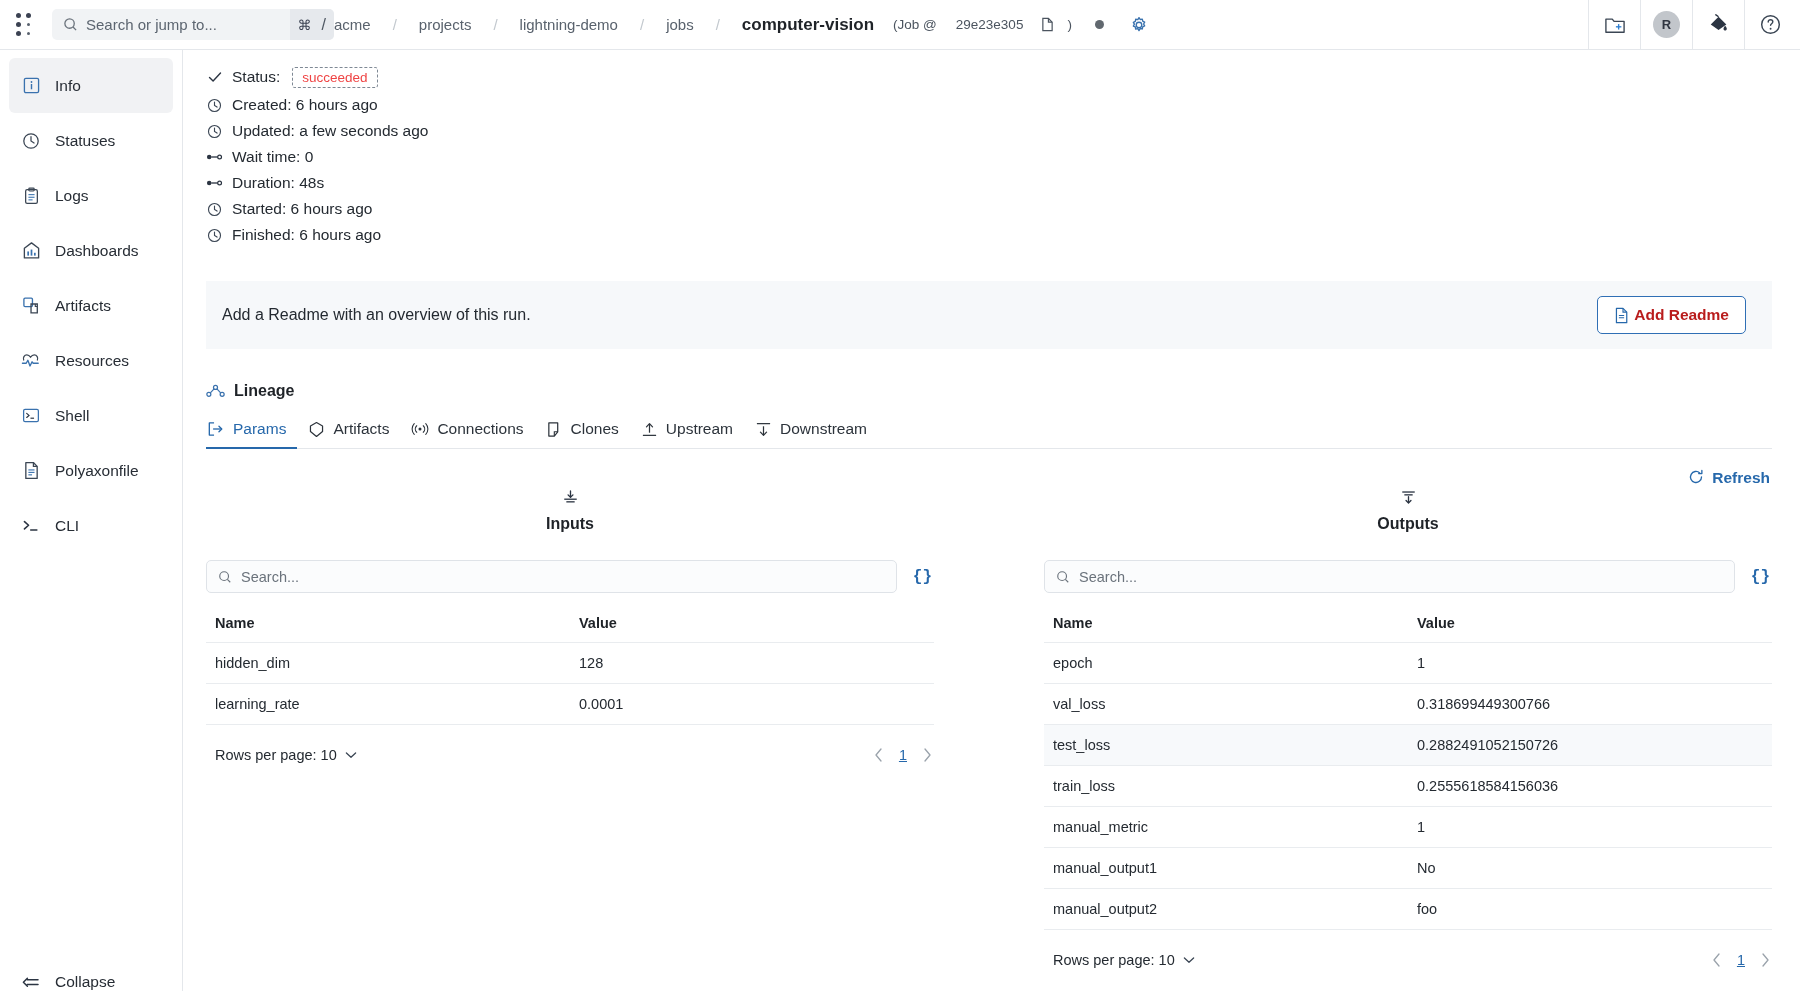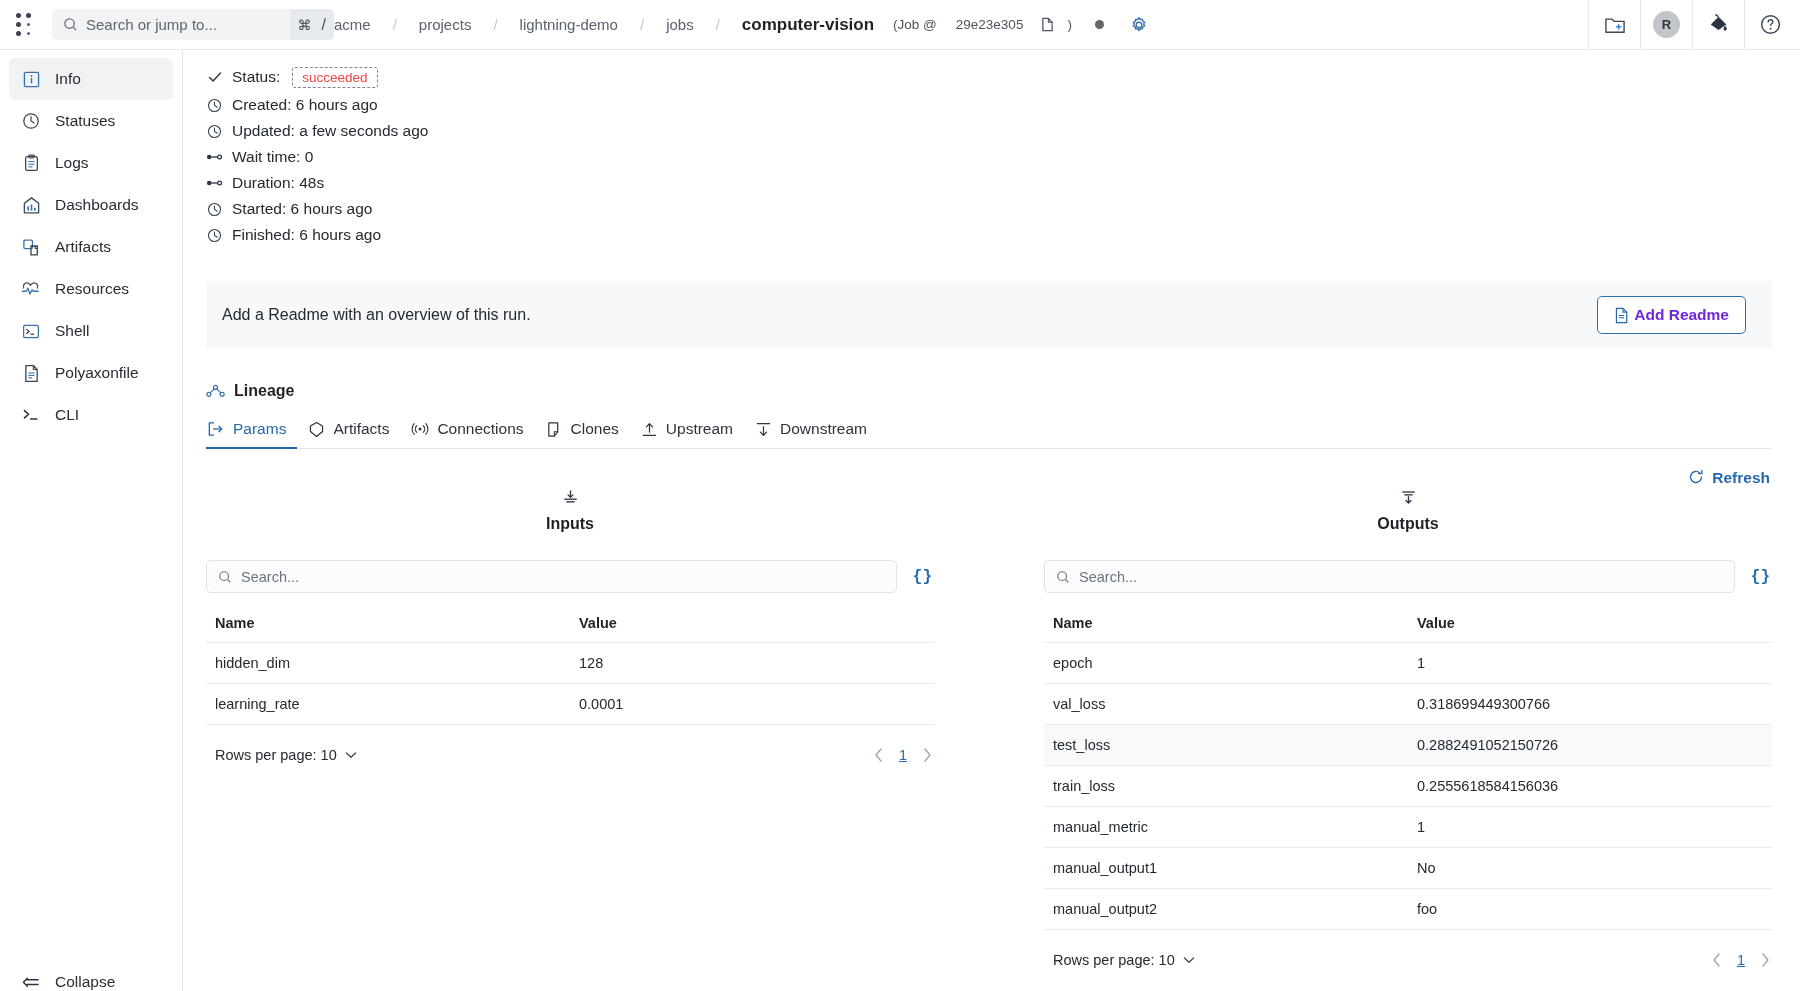--- a/index.html
+++ b/index.html
@@ -69,21 +69,21 @@
   .sidebar {
     width: 183px; min-width: 183px;
     border-right: 1px solid #e4e7eb;
     display: flex; flex-direction: column;
     background: #fff;
     padding-top: 8px;
   }
   .side-items { flex: 1; }
   .side-item {
     display: flex; align-items: center; gap: 14px;
-    height: 42px; margin: 0 9px;
+    height: 55px; margin: 0 9px;
     padding-left: 12px;
     border-radius: 6px;
     font-size: 15.5px; color: #272d35;
     cursor: pointer;
   }
   .side-item.active { background: #f1f2f4; }
   .side-ico { width: 20px; display: flex; align-items: center; justify-content: center; }
   .collapse-row {
     display: flex; align-items: flex-end; gap: 14px;
     height: 52px; padding-left: 21px; font-size: 15.5px; color: #272d35; cursor: pointer;
@@ -107,21 +107,21 @@
     margin-top: 33px;
     background: #f6f8fa;
     height: 68px;
     display: flex; align-items: center;
     padding: 0 26px 0 16px;
   }
   .readme-text { font-size: 16px; color: #242a31; }
   .btn-outline {
     margin-left: auto;
     display: inline-flex; align-items: flex-end; gap: 5px;
-    border: 1px solid #2f6fb5; color: #6d28d9;
+    border: 1px solid #2f6fb5; color: #b91c1c;
     background: #fff; border-radius: 5px;
     padding: 9px 16px; font-size: 15.5px; font-weight: bold; cursor: pointer;
   }
 
   .section-title { display: flex; align-items: center; gap: 9px; font-size: 16px; font-weight: bold;
      color: #1f2328; margin-top: 33px; }
 
   .tabs { display: flex; align-items: flex-start; gap: 0; margin-top: 20px;
      border-bottom: 1px solid #e4e7eb; }
   .tab { display: flex; align-items: center; gap: 8px; padding: 0 11px 10px 11px;

